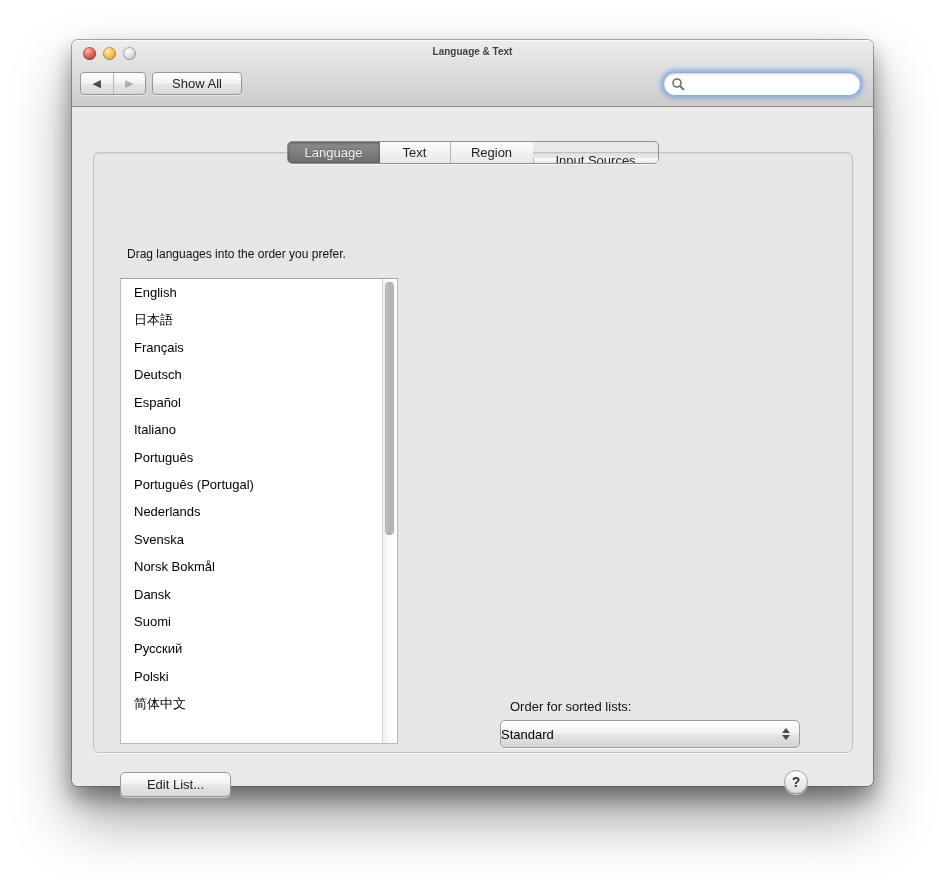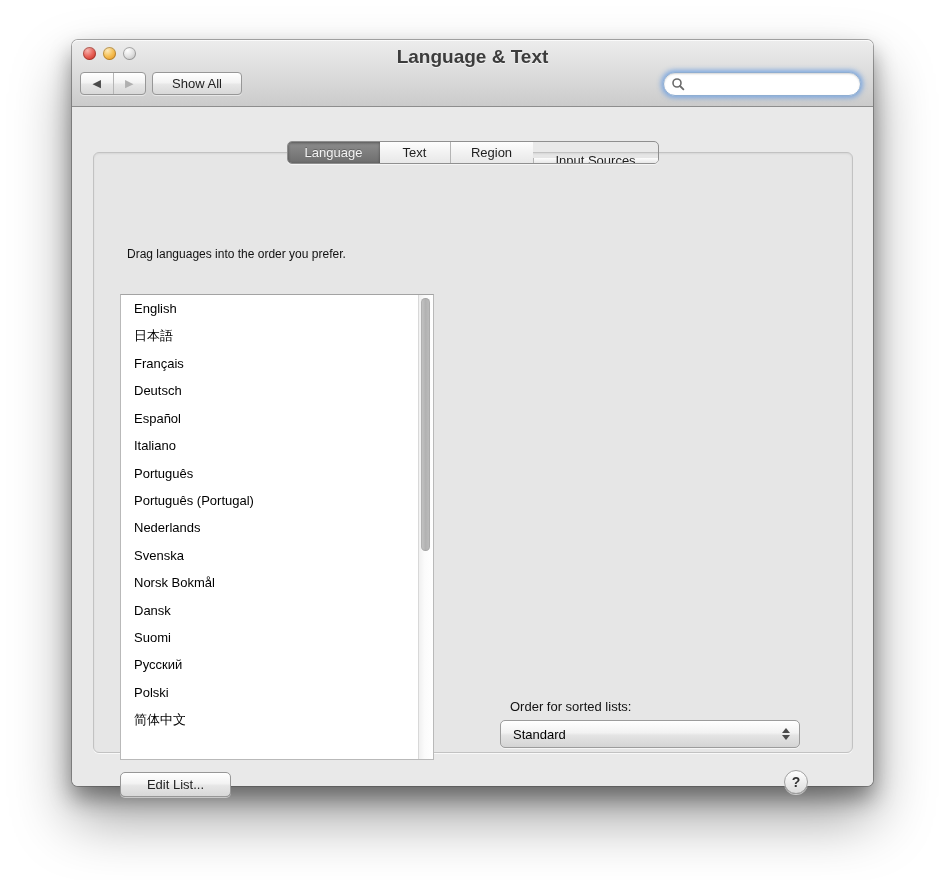--- a/index.html
+++ b/index.html
@@ -18,21 +18,21 @@
     border-bottom:1px solid #8d8d8d;}
   .traffic{position:absolute;top:7px;left:11px;display:flex;gap:7px;}
   .light{width:13px;height:13px;border-radius:50%;}
   .light.red{background:radial-gradient(circle at 35% 28%,#f6b3ac,#e9655c 45%,#d23f33 75%,#a92c22);
     box-shadow:inset 0 0 0 1px rgba(130,40,30,.6),inset 0 1px 1px rgba(255,255,255,.5);}
   .light.yellow{background:radial-gradient(circle at 35% 28%,#fde9b8,#f6c156 45%,#eba234 75%,#b9791f);
     box-shadow:inset 0 0 0 1px rgba(140,100,25,.6),inset 0 1px 1px rgba(255,255,255,.6);}
   .light.gray{background:radial-gradient(circle at 35% 28%,#ffffff,#e3e3e3 45%,#c9c9c9 75%,#a8a8a8);
     box-shadow:inset 0 0 0 1px rgba(110,110,110,.6),inset 0 1px 1px rgba(255,255,255,.8);}
   .title{position:absolute;top:6px;left:0;right:0;text-align:center;
-    font-size:19px;font-weight:700;color:#3c3c3c;text-shadow:0 1px 0 rgba(255,255,255,.6);}
+    font-size:10px;font-weight:700;color:#3c3c3c;text-shadow:0 1px 0 rgba(255,255,255,.6);}
 
   .aqua-btn{background:linear-gradient(#ffffff,#f3f3f3 45%,#e6e6e6 55%,#d8d8d8);
     border:1px solid #979797;border-radius:4px;
     box-shadow:0 1px 0 rgba(255,255,255,.5), inset 0 1px 0 rgba(255,255,255,.9);
     color:#222;font-size:13px;}
 
   .nav-seg{position:absolute;left:8px;top:32px;width:66px;height:23px;display:flex;
     padding:0;overflow:hidden;}
   .nav-seg .seg{flex:1;display:flex;align-items:center;justify-content:center;
     font-size:11px;}
@@ -68,38 +68,38 @@
     box-shadow:inset 0 1px 3px rgba(0,0,0,.4);border-left:none;
     text-shadow:0 -1px 0 rgba(0,0,0,.25);}
   .tab.selected + .tab{border-left:none;}
   .tab-language{width:92px;}
   .tab-text{width:70px;}
   .tab-region{width:83px;}
   .tab-sources{width:125px;margin-top:16px;}
 
   .instruction{position:absolute;left:55px;top:140px;font-size:12px;color:#111;}
 
-  .langlist{position:absolute;left:48px;top:171px;width:314px;height:466px;
-    background:#ffffff;border:1px solid #b9b9b9;border-top-color:#a3a3a3;margin-top:16px;}
+  .langlist{position:absolute;left:48px;top:171px;width:278px;height:466px;
+    background:#ffffff;border:1px solid #b9b9b9;border-top-color:#a3a3a3;}
   .lang-rows{position:absolute;left:0;top:0;right:15px;bottom:0;overflow:hidden;}
   .lang-row{height:27.41px;display:flex;align-items:center;padding-left:13px;
     font-size:13px;color:#000;white-space:nowrap;}
   .scrollbar{position:absolute;top:0;right:0;width:15px;height:100%;
     background:linear-gradient(to right,#f0f0f0,#fbfbfb 40%,#ffffff);
     border-left:1px solid #d8d8d8;}
   .thumb{position:absolute;left:2px;top:3px;width:9px;height:253px;border-radius:5px;
     background:linear-gradient(to right,#c6c6c6,#b2b2b2 50%,#bdbdbd);
     box-shadow:inset 0 0 0 1px rgba(140,140,140,.35);}
 
   .sorted-label{position:absolute;left:431px;top:592px;font-size:13px;color:#111;margin-left:7px;}
   .popup{position:absolute;left:428px;top:613px;width:300px;height:28px;
     border:1px solid #9c9c9c;border-radius:5px;
     background:linear-gradient(#ffffff,#f2f2f2 45%,#e4e4e4 55%,#d4d4d4);
     box-shadow:0 1px 0 rgba(255,255,255,.6), inset 0 1px 0 rgba(255,255,255,.9);
-    display:flex;align-items:center;padding-left:12px;font-size:13px;color:#000;}
+    display:flex;align-items:center;font-size:13px;color:#000;}
   .popup-arrows{position:absolute;right:9px;top:0;height:100%;
     display:flex;flex-direction:column;justify-content:center;gap:2px;}
   .popup-arrows .up{width:0;height:0;border-left:4px solid transparent;
     border-right:4px solid transparent;border-bottom:5px solid #4b4b4b;}
   .popup-arrows .down{width:0;height:0;border-left:4px solid transparent;
     border-right:4px solid transparent;border-top:5px solid #4b4b4b;}
 
   .editlist{position:absolute;left:48px;top:665px;width:111px;height:25px;
     display:flex;align-items:center;justify-content:center;border-radius:5px;}
 

